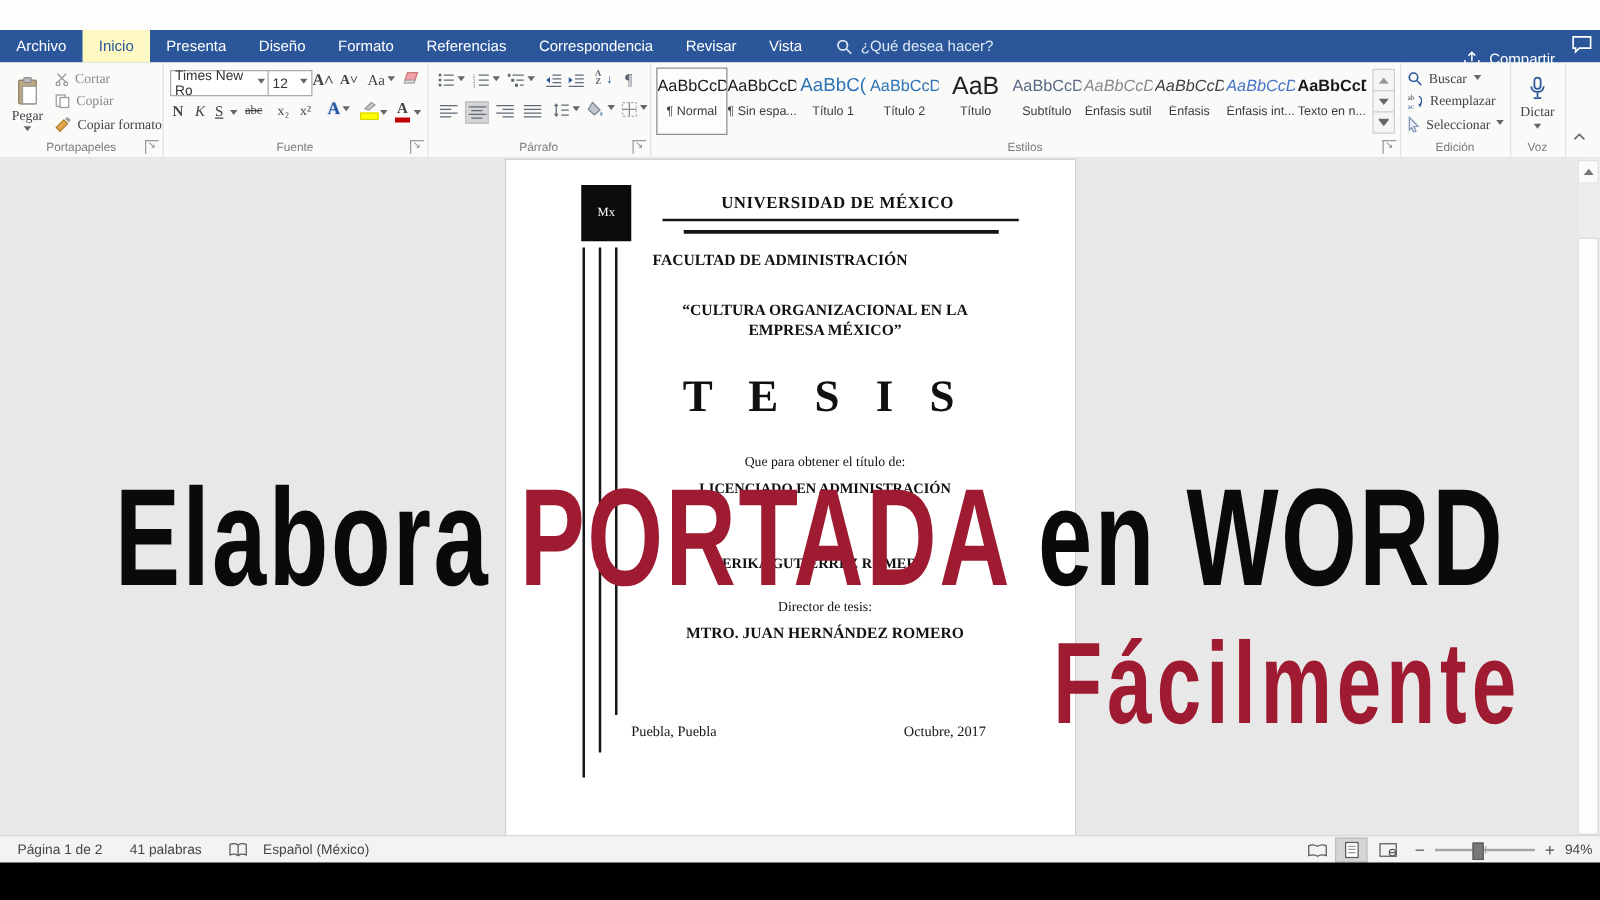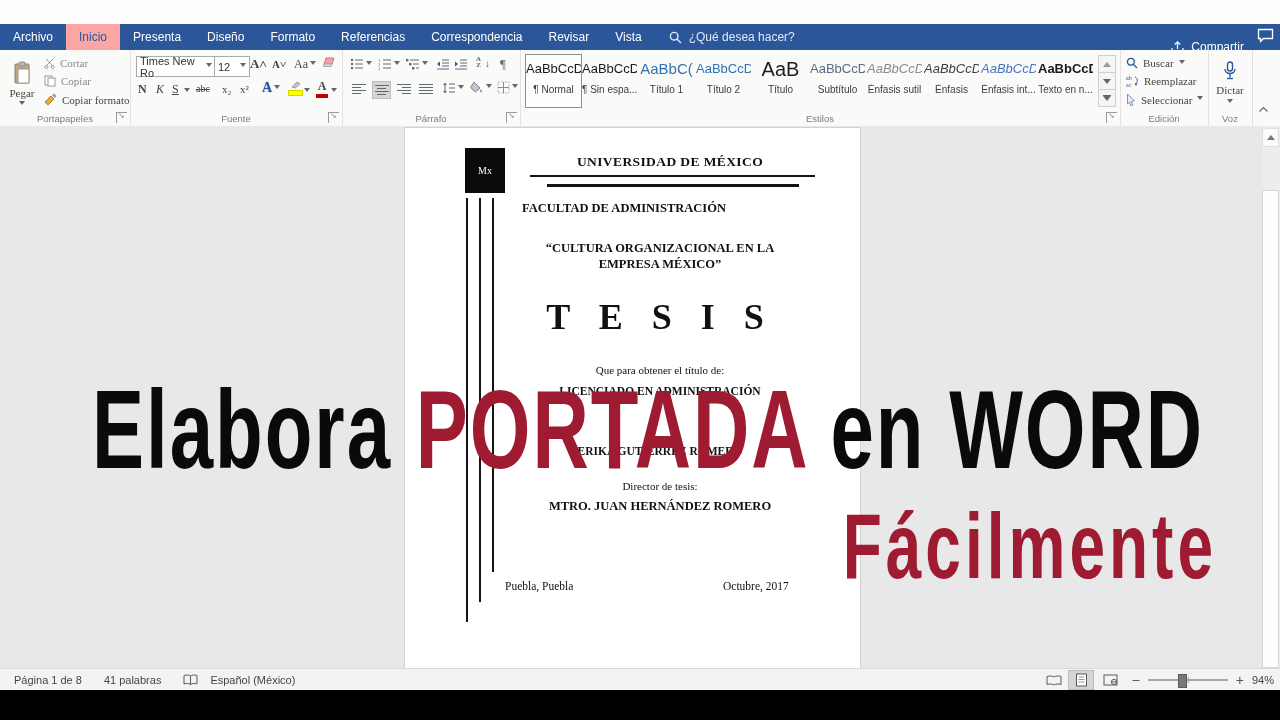--- a/index.html
+++ b/index.html
@@ -4,21 +4,21 @@
 <style>
   html,body{margin:0;padding:0;background:#000;}
   .stage{position:relative;width:1280px;height:720px;overflow:hidden;background:#fff;
          font-family:"Liberation Sans",sans-serif;-webkit-font-smoothing:antialiased;}
   .abs{position:absolute;}
 
   
   .titlestrip{position:absolute;left:0;top:0;width:1280px;height:24px;background:#fdfdfd;border-bottom:1px solid #eee;}
   .tabbar{position:absolute;left:0;top:24px;width:1280px;height:26px;background:#2b579a;display:flex;align-items:stretch;color:#fff;font-size:12px;}
   .tab{padding:0 13px;line-height:26px;cursor:default;white-space:nowrap;}
-  .tab.selected{background:#fca5a5;color:#2b579a;}
+  .tab.selected{background:#fef9c3;color:#2b579a;}
   .tellme{display:flex;align-items:center;gap:7px;margin-left:14px;color:#dfe8f5;line-height:26px;}
   .share{position:absolute;right:36px;top:0;height:30px;display:flex;align-items:flex-end;gap:6px;color:#fff;}
   .commentbtn{position:absolute;right:6px;top:4px;}
 
   
   .ribbon{position:absolute;left:0;top:50px;width:1280px;height:76px;background:#fafaf9;border-bottom:1px solid #cfcecd;font-size:11px;color:#444;}
   .group{position:absolute;top:0;height:76px;border-right:1px solid #e3e2e0;}
   .grplabel{position:absolute;bottom:2px;left:0;right:0;text-align:center;font-size:9.5px;color:#7b7b7b;}
   .launcher{position:absolute;right:3px;bottom:3px;width:10px;height:10px;border-left:1px solid #9a9a9a;border-top:1px solid #9a9a9a;}
   .launcher::after{content:"\2198";position:absolute;left:1px;top:-2px;font-size:8px;color:#8a8a8a;}
@@ -501,21 +501,21 @@
 
     <div class="scrolltrack">
       <div class="scrollbtn">
         <span style="width:0;height:0;border:4px solid transparent;border-bottom:5px solid #777;margin-top:-4px;"></span>
       </div>
       <div class="scrollthumb"></div>
     </div>
   </div>
 
   <div class="statusbar">
-    <div class="sb-item">Página 1 de 8</div>
+    <div class="sb-item">Página 1 de 2</div>
     <div class="sb-item" style="margin-left:22px;">41 palabras</div>
     <div class="sb-item" style="margin-left:22px;">
       <svg width="15" height="12" viewBox="0 0 15 12">
           <path d="M1 1.5 C3.5 0.5 6 1 7.5 2 C9 1 11.5 0.5 14 1.5 V10 C11.5 9 9 9.5 7.5 10.5 C6 9.5 3.5 9 1 10 Z" fill="none" stroke="#5a5a5a"></path>
           <line x1="7.5" y1="2" x2="7.5" y2="10.5" stroke="#5a5a5a"></line>
         </svg>
     </div>
     <div class="sb-item" style="margin-left:12px;">Español (México)</div>
 
     <div class="sb-item" style="position:absolute;right:214px;margin:0;">

